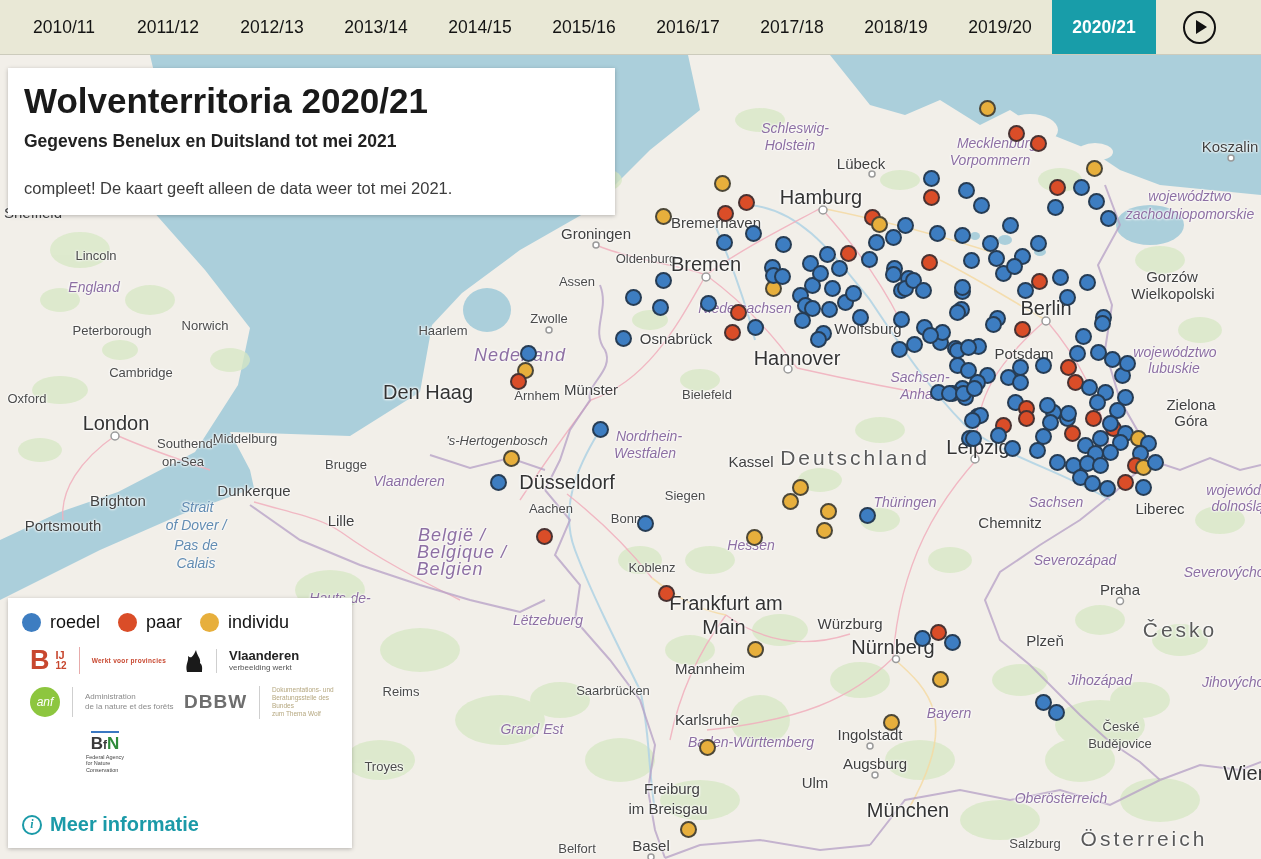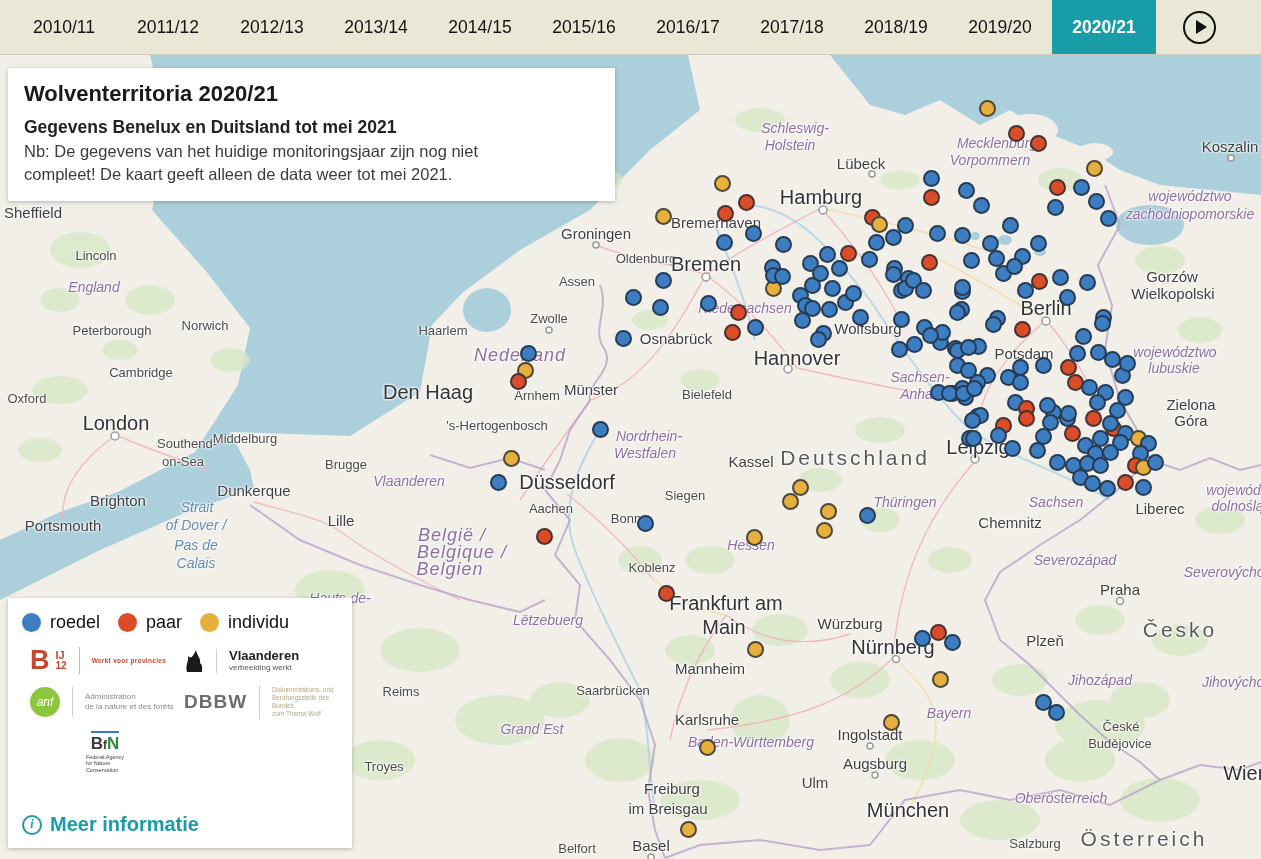--- a/index.html
+++ b/index.html
@@ -27,21 +27,21 @@
        font-size:17.5px;color:#141414;cursor:pointer;user-select:none;}
   .tab.active{background:#189da9;color:#fff;font-weight:bold;}
   #play-btn{margin-left:27px;align-self:center;width:29px;height:29px;border-radius:50%;
             border:2.5px solid #111;display:flex;align-items:center;justify-content:center;
             cursor:pointer;background:transparent;}
   #play-btn .tri{width:0;height:0;border-top:7px solid transparent;border-bottom:7px solid transparent;
                  border-left:11px solid #111;margin-left:3px;}
   
   #info-card{position:absolute;left:8px;top:68px;width:575px;background:#fff;z-index:30;
              padding:13px 16px 15px 16px;box-shadow:0 1px 4px rgba(0,0,0,.25);}
-  #info-card h1{margin:0 0 10px 0;font-size:22px;color:#1a1a1a;font-weight:bold;}
+  #info-card h1{margin:0 0 10px 0;font-size:35px;color:#1a1a1a;font-weight:bold;}
   #info-card h2{margin:0 0 2px 0;font-size:17.5px;color:#222;font-weight:bold;}
   #info-card p{margin:0;font-size:16.5px;line-height:1.38;color:#3c3c3c;}
   
   #legend-card{position:absolute;left:8px;top:598px;width:344px;height:250px;background:#fff;z-index:30;
                box-shadow:0 1px 4px rgba(0,0,0,.25);box-sizing:border-box;padding:14px 14px 2px 14px;}
   #legend-row{display:flex;align-items:center;gap:9px;margin-bottom:14px;}
   .lg-dot{width:19px;height:19px;border-radius:50%;flex:0 0 auto;}
   .lg-label{font-size:18px;color:#111;margin-right:9px;}
   #logo-grid{display:grid;grid-template-columns:150px 1fr;row-gap:12px;column-gap:4px;
              align-items:center;margin-left:8px;margin-bottom:10px;}
@@ -226,21 +226,21 @@
       <span class="lb k-c" style="left: 245px; top: 438px;">Middelburg</span>
       <span class="lb k-r" style="left: 409px; top: 481px;">Vlaanderen</span>
       <span class="lb k-rl" style="left: 452px; top: 535px;">België /</span>
       <span class="lb k-rl" style="left: 462px; top: 552px;">Belgique /</span>
       <span class="lb k-rl" style="left: 450px; top: 569px;">Belgien</span>
       <span class="lb k-cl" style="left: 428px; top: 392px;">Den Haag</span>
       <span class="lb k-c" style="left: 443px; top: 330px;">Haarlem</span>
       <span class="lb k-rl" style="left: 520px; top: 355px;">Nederland</span>
       <span class="lb k-c" style="left: 549px; top: 318px;">Zwolle</span>
       <span class="lb k-c" style="left: 537px; top: 395px;">Arnhem</span>
-      <span class="lb k-c" style="left: 497px; top: 425px;">'s-Hertogenbosch</span>
+      <span class="lb k-c" style="left: 497px; top: 440px; font-style: italic;">'s-Hertogenbosch</span>
       <span class="lb k-c" style="left: 551px; top: 508px;">Aachen</span>
       <span class="lb k-c" style="left: 626px; top: 518px;">Bonn</span>
       <span class="lb k-cl" style="left: 567px; top: 482px;">Düsseldorf</span>
       <span class="lb k-c" style="left: 652px; top: 567px;">Koblenz</span>
       <span class="lb k-c" style="left: 685px; top: 495px;">Siegen</span>
       <span class="lb k-cm" style="left: 591px; top: 389px;">Münster</span>
       <span class="lb k-c" style="left: 707px; top: 394px;">Bielefeld</span>
       <span class="lb k-cm" style="left: 676px; top: 338px;">Osnabrück</span>
       <span class="lb k-cm" style="left: 596px; top: 233px;">Groningen</span>
       <span class="lb k-c" style="left: 646px; top: 258px;">Oldenburg</span>
@@ -529,21 +529,21 @@
       <div class="tab">2019/20</div>
       <div class="tab active">2020/21</div>
       <div id="play-btn">
         <span class="tri"></span>
       </div>
     </header>
 
   <section id="info-card">
     <h1>Wolventerritoria 2020/21</h1>
     <h2>Gegevens Benelux en Duitsland tot mei 2021</h2>
-    <p><span>Nb: De gegevens van het huidige monitoringsjaar zijn nog niet</span><br>
+    <p><br>
     <span>compleet! De kaart geeft alleen de data weer tot mei 2021.</span></p>
   </section>
 
   <aside id="legend-card">
     <div id="legend-row">
         <span class="lg-dot" style="background: rgb(61, 125, 193);"></span>
         <span class="lg-label">roedel</span>
         <span class="lg-dot" style="background: rgb(218, 77, 40);"></span>
         <span class="lg-label">paar</span>
         <span class="lg-dot" style="background: rgb(231, 175, 60);"></span>

